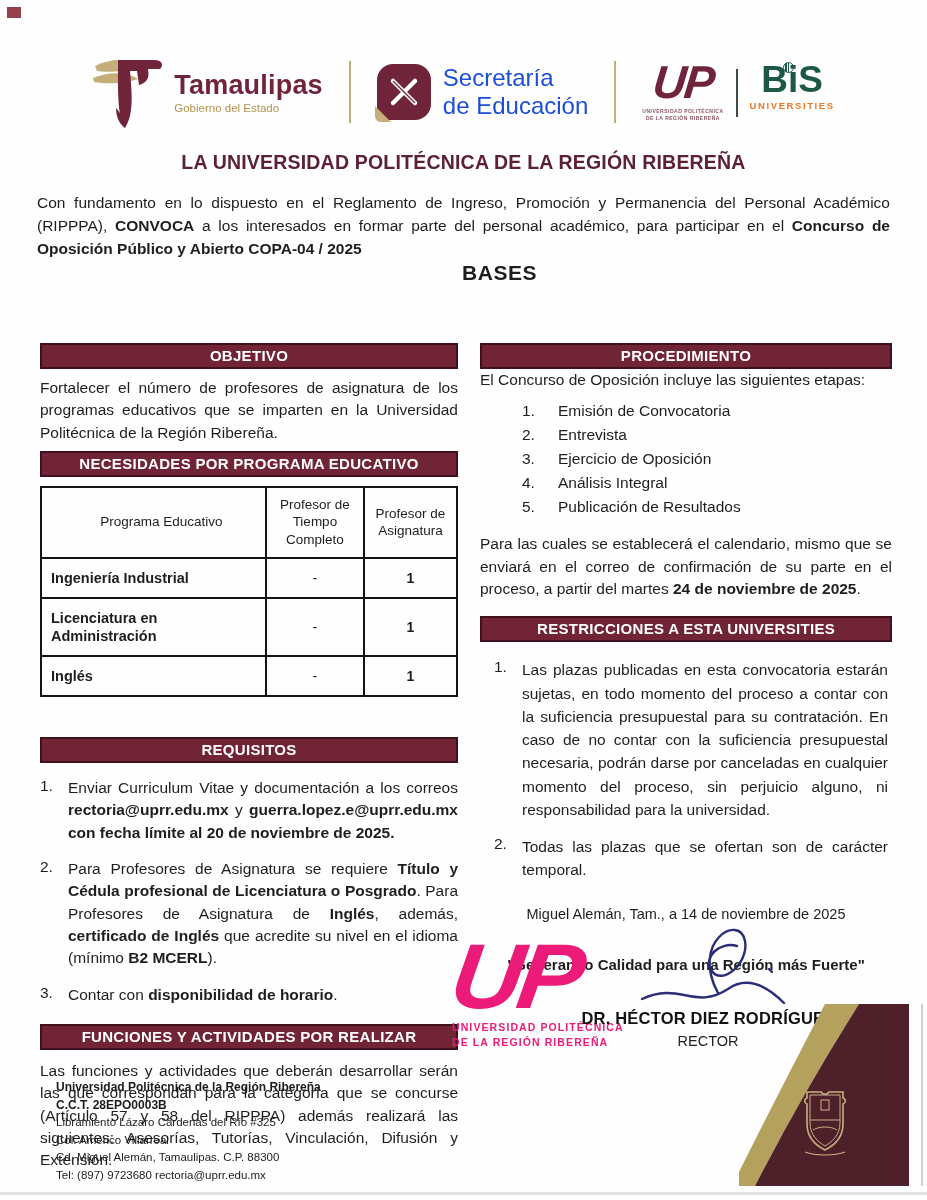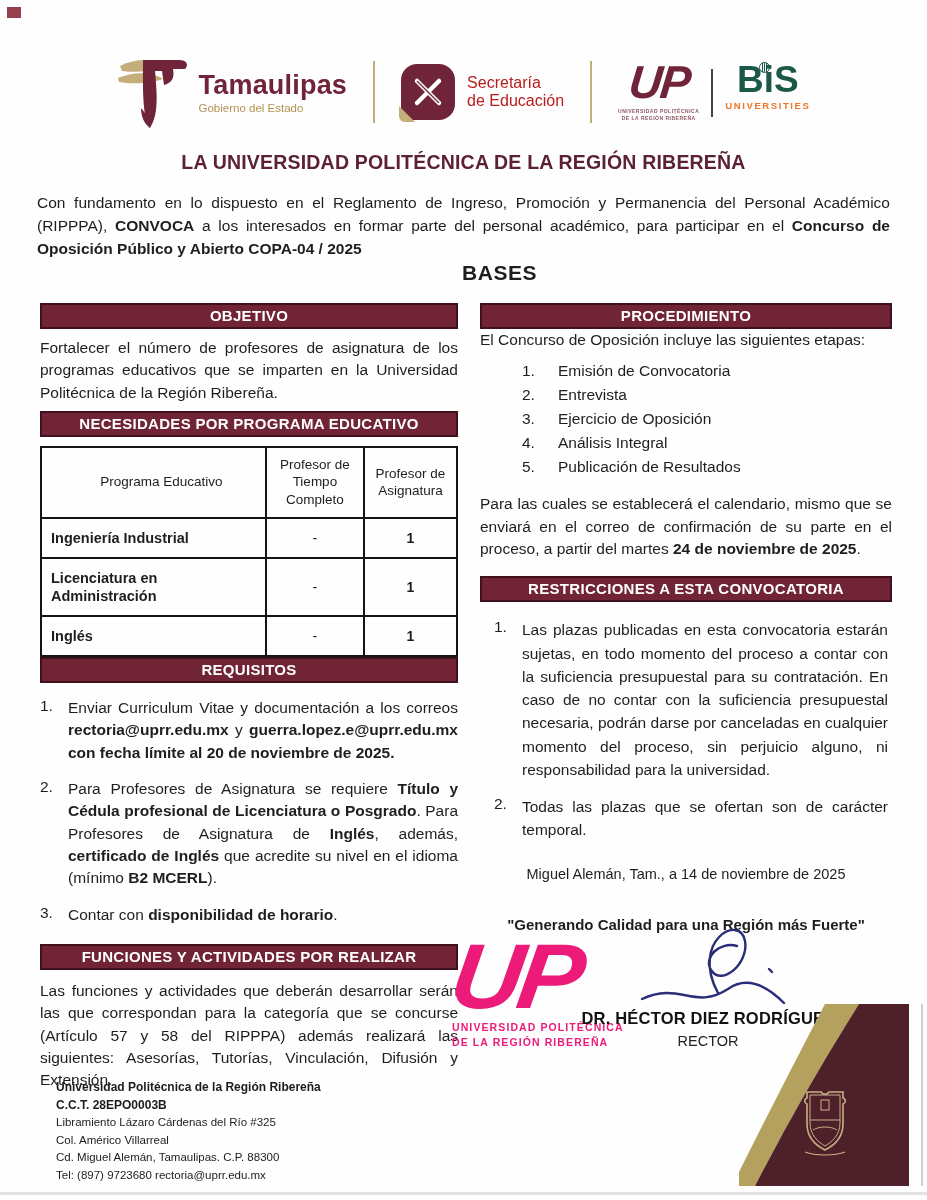--- a/index.html
+++ b/index.html
@@ -12,21 +12,21 @@
   
   .logo-row{position:absolute;top:52px;left:0;width:100%;display:flex;justify-content:center;align-items:center;gap:26px;}
   .logo-divider{width:2px;height:62px;background:#c6ae7b;}
   .tam-group{display:flex;align-items:center;gap:8px;}
   .tam-text .tam-name{font-weight:bold;font-size:27px;color:#702439;letter-spacing:0.2px;}
   .tam-text .tam-sub{font-size:11.5px;color:#b2924f;margin-top:1px;}
   .sec-group{display:flex;align-items:center;gap:12px;}
   .sec-icon{position:relative;width:54px;height:56px;background:#702439;border-radius:16px 16px 16px 5px;}
   .sec-icon svg{position:absolute;left:10px;top:11px;}
   .sec-fold{position:absolute;left:-2px;bottom:-2px;width:0;height:0;border-left:16px solid #c6ae7b;border-top:16px solid transparent;border-radius:0 0 0 6px;}
-  .sec-text{font-size:16px;line-height:1.15;color:#b91c1c;}
+  .sec-text{font-size:24px;line-height:1.15;color:#1d4ed8;}
   .up-bis-group{display:flex;align-items:flex-start;gap:12px;}
   .up-logo{display:flex;flex-direction:column;align-items:center;}
   .up-glyph{font-style:italic;font-weight:900;font-size:46px;line-height:0.95;color:#702439;transform:skewX(-6deg);letter-spacing:-2px;}
   .up-cap{font-size:5px;font-weight:bold;letter-spacing:0.5px;color:#8a5560;line-height:1.5;margin-top:3px;white-space:nowrap;}
   .upbis-sep{width:2px;height:48px;background:#3c4a44;margin-top:8px;}
   .bis-logo{display:flex;flex-direction:column;align-items:center;text-align:right;}
   .bis-glyph{position:relative;font-weight:900;font-size:37px;line-height:1;color:#1b5848;letter-spacing:0px;}
   .bis-globe{position:absolute;left:22px;top:1px;width:9px;height:9px;border:1.5px solid #1b5848;border-radius:50%;background:
     repeating-linear-gradient(90deg,transparent 0 1.5px,#1b5848 1.5px 2.5px);}
   .bis-sub{font-size:9.5px;font-weight:900;color:#ed7723;letter-spacing:1.6px;margin-top:2px;}
@@ -35,21 +35,21 @@
   .doc-title{position:absolute;top:151px;left:0;width:100%;text-align:center;
     color:#5d2134;font-weight:bold;font-size:19.5px;letter-spacing:0.2px;}
   .intro{position:absolute;top:192px;left:37px;width:853px;font-size:15.5px;line-height:1.47;text-align:justify;}
   .bases{position:absolute;top:261px;left:0;width:100%;text-align:center;font-weight:bold;font-size:21px;letter-spacing:0.5px;padding-left:36px;}
   .b{font-weight:bold;}
 
   
   .col-left{position:absolute;left:40px;top:303px;width:418px;}
   .col-right{position:absolute;left:480px;top:303px;width:412px;}
   .bar{background:#702435;border:2px solid #40101d;color:#fff;font-weight:bold;
-    text-align:center;font-size:15px;letter-spacing:0.3px;padding:2px 0 3px 0;}
+    text-align:center;font-size:15px;letter-spacing:0.3px;padding:2px 0 3px 0;margin-top:40px;}
   .para{font-size:15.5px;line-height:1.44;text-align:justify;}
   .mt8{margin-top:8px;} .mt10{margin-top:10px;} .mt12{} .mt14{margin-top:14px;} .mt16{margin-top:16px;}
 
   
   table.needs{border-collapse:collapse;width:100%;margin-top:9px;}
   table.needs td,table.needs th{border:2px solid #141414;}
   table.needs th{font-weight:normal;font-size:13.5px;text-align:center;padding:8px 4px;line-height:1.3;height:40px;}
   td.prog{font-weight:bold;font-size:14.5px;text-align:left;padding:10px 6px 10px 9px;line-height:1.25;}
   td.val{text-align:center;font-size:14px;padding:4px;}
   td.val.one{font-weight:bold;}
@@ -228,21 +228,21 @@
         <span>Análisis Integral</span>
       </div>
     <div class="srow">
         <span class="sn">5.</span>
         <span>Publicación de Resultados</span>
       </div>
   </div>
 
   <div class="para mt14"><span>Para las cuales se establecerá el calendario, mismo que se enviará en el correo de confirmación de su parte en el proceso, a partir del martes </span><span class="b">24 de noviembre de 2025</span><span>.</span></div>
 
-  <div class="bar mt16">RESTRICCIONES A ESTA CONVOCATORIA</div>
+  <div class="bar mt16">RESTRICCIONES A ESTA UNIVERSITIES</div>
 
   <div class="r-list">
     <div class="nitem r-item" style="margin-top:16px;">
       <div class="num">1.</div>
       <div class="txt">Las plazas publicadas en esta convocatoria estarán sujetas, en todo momento del proceso a contar con la suficiencia presupuestal para su contratación. En caso de no contar con la suficiencia presupuestal necesaria, podrán darse por canceladas en cualquier momento del proceso, sin perjuicio alguno, ni responsabilidad para la universidad.</div>
     </div>
     <div class="nitem r-item mt16">
       <div class="num">2.</div>
       <div class="txt">Todas las plazas que se ofertan son de carácter temporal.</div>
     </div>

